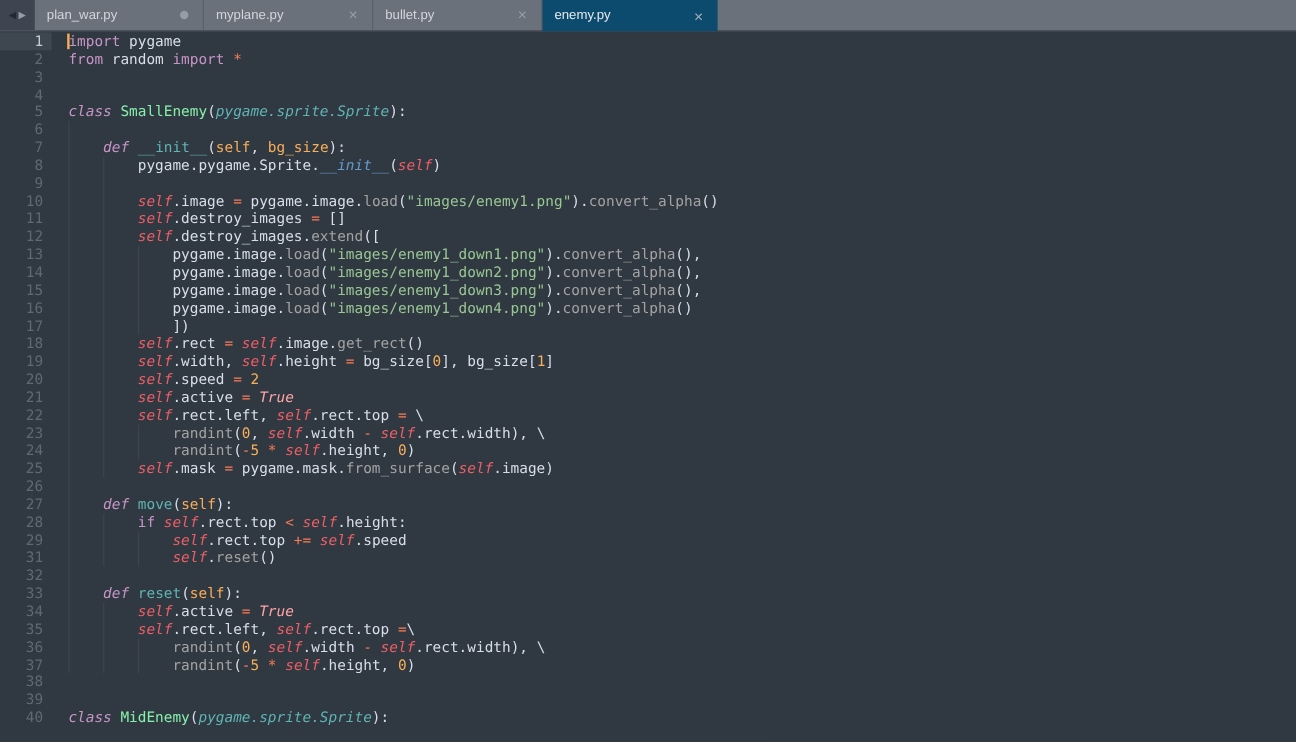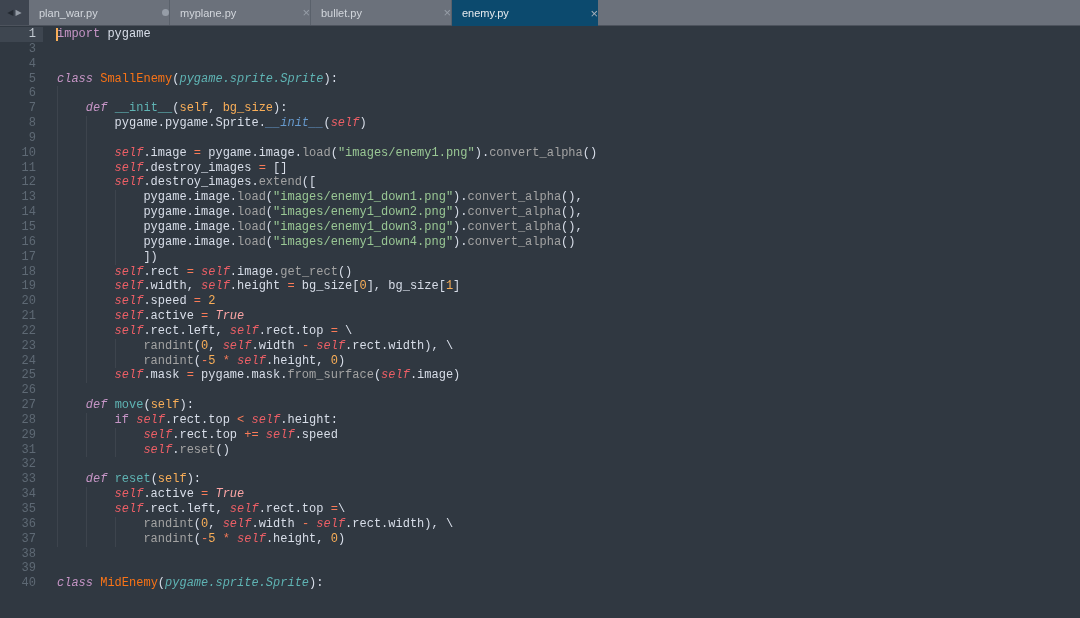--- a/index.html
+++ b/index.html
@@ -20,58 +20,58 @@
     width:29px;flex:none;background:#3e4550;
     display:flex;align-items:center;justify-content:center;gap:2px;
   }
   .arrow{font-size:8px;line-height:1;font-family:"DejaVu Sans",sans-serif;}
   .arrow.back{color:#242a32;}
   .arrow.fwd{color:#959ca6;}
   .tabstrip{display:flex;align-items:stretch;flex:1;}
   .tab{
     width:141px;box-sizing:border-box;flex:none;
     display:flex;align-items:center;
-    padding:0 0 0 10px;
+    padding:0 12px 0 10px;
     font-family:"Liberation Sans","DejaVu Sans",sans-serif;
     font-size:11px;color:#d2d6dc;
     position:relative;
   }
   .tab:not(.active){border-right:1px solid #5a616b;}
   .tab .tab-label{flex:1;overflow:hidden;white-space:nowrap;}
   .tab .dot{width:7px;height:7px;border-radius:50%;background:#969da7;flex:none;}
   .tab .close{flex:none;color:#969da7;font-size:13px;line-height:1;}
   .tab.active{
     background:#0c4a6e;color:#e6eaee;margin-bottom:-1px;width:146px;
   }
   .tab.active .close{color:#a8b0ba;}
 
   
   #editor{
     position:absolute;top:26px;left:0;right:0;bottom:0;
-    overflow:hidden;padding-top:1px;font-family:Liberation Mono, monospace;
+    overflow:hidden;padding-top:1px;
   }
   .line{
     height:14.85px;line-height:14.85px;
     font-size:12px;white-space:pre;position:relative;color:#d8dee9;
   }
   .ln{
     display:inline-block;width:43px;box-sizing:border-box;
     padding-right:7px;text-align:right;
     color:#5e6974;vertical-align:top;
   }
   .line.current .ln{background:#3e4650;color:#c3cbd3;}
   .code{display:inline-block;vertical-align:top;padding-left:14px;}
   .guide{position:absolute;top:0;bottom:0;width:1px;background:rgba(216,222,233,0.08);}
   .caret{position:absolute;left:56px;top:1px;bottom:1px;width:2px;background:#f9ae58;}
 
   
   .fg{color:#d8dee9;}
   .kw{color:#c695c6;}
   .kwi{color:#c695c6;font-style:italic;}
-  .cls{color:#f97316;}
+  .cls{color:#86efac;}
   .inh{color:#5fb4b4;font-style:italic;}
   .fn{color:#5fb4b4;}
   .call{color:#a3a3a3;}
   .calli{color:#6699cc;font-style:italic;}
   .self{color:#ec5f66;font-style:italic;}
   .const{color:#fca5a5;font-style:italic;}
   .par{color:#f9ae58;}
   .num{color:#f9ae58;}
   .op{color:#f97b58;}
   .str{color:#99c794;}
@@ -99,20 +99,21 @@
           <span class="close">×</span>
         </div>
         <div class="tab active">
           <span class="tab-label">enemy.py</span>
           <span class="close">×</span>
         </div>
       </div>
   </div>
   <div id="editor">
       <div class="line current"><span class="ln">1</span><span class="code"><span class="kw">import</span><span class="fg"> pygame</span></span><span class="caret"></span></div>
+      <div class="line"><span class="ln">2</span><span class="code"><span class="kw">from</span><span class="fg"> random </span><span class="kw">import</span><span class="fg"> </span><span class="op">*</span></span></div>
       <div class="line"><span class="ln">3</span><span class="code"></span></div>
       <div class="line"><span class="ln">4</span><span class="code"></span></div>
       <div class="line"><span class="ln">5</span><span class="code"><span class="kwi">class</span><span class="fg"> </span><span class="cls">SmallEnemy</span><span class="fg">(</span><span class="inh">pygame.sprite.Sprite</span><span class="fg">):</span></span></div>
       <div class="line"><span class="ln">6</span><span class="guide" style="left: calc(0ch + 57px);"></span><span class="code"></span></div>
       <div class="line"><span class="ln">7</span><span class="guide" style="left: calc(0ch + 57px);"></span><span class="code"><span class="fg">    </span><span class="kwi">def</span><span class="fg"> </span><span class="fn">__init__</span><span class="fg">(</span><span class="par">self</span><span class="fg">, </span><span class="par">bg_size</span><span class="fg">):</span></span></div>
       <div class="line"><span class="ln">8</span><span class="guide" style="left: calc(0ch + 57px);"></span><span class="guide" style="left: calc(4ch + 57px);"></span><span class="code"><span class="fg">        pygame.pygame.Sprite.</span><span class="calli">__init__</span><span class="fg">(</span><span class="self">self</span><span class="fg">)</span></span></div>
       <div class="line"><span class="ln">9</span><span class="guide" style="left: calc(0ch + 57px);"></span><span class="guide" style="left: calc(4ch + 57px);"></span><span class="code"></span></div>
       <div class="line"><span class="ln">10</span><span class="guide" style="left: calc(0ch + 57px);"></span><span class="guide" style="left: calc(4ch + 57px);"></span><span class="code"><span class="fg">        </span><span class="self">self</span><span class="fg">.image </span><span class="op">=</span><span class="fg"> pygame.image.</span><span class="call">load</span><span class="fg">(</span><span class="str">"images/enemy1.png"</span><span class="fg">).</span><span class="call">convert_alpha</span><span class="fg">()</span></span></div>
       <div class="line"><span class="ln">11</span><span class="guide" style="left: calc(0ch + 57px);"></span><span class="guide" style="left: calc(4ch + 57px);"></span><span class="code"><span class="fg">        </span><span class="self">self</span><span class="fg">.destroy_images </span><span class="op">=</span><span class="fg"> []</span></span></div>
       <div class="line"><span class="ln">12</span><span class="guide" style="left: calc(0ch + 57px);"></span><span class="guide" style="left: calc(4ch + 57px);"></span><span class="code"><span class="fg">        </span><span class="self">self</span><span class="fg">.destroy_images.</span><span class="call">extend</span><span class="fg">([</span></span></div>

